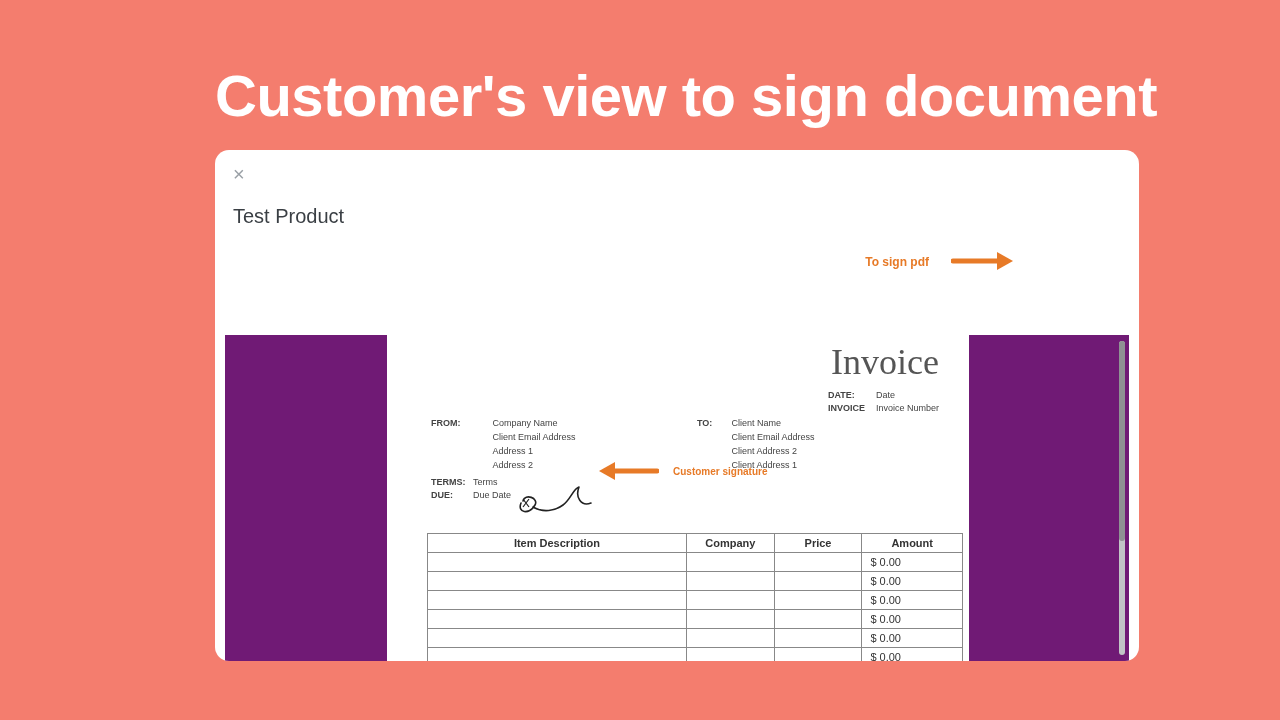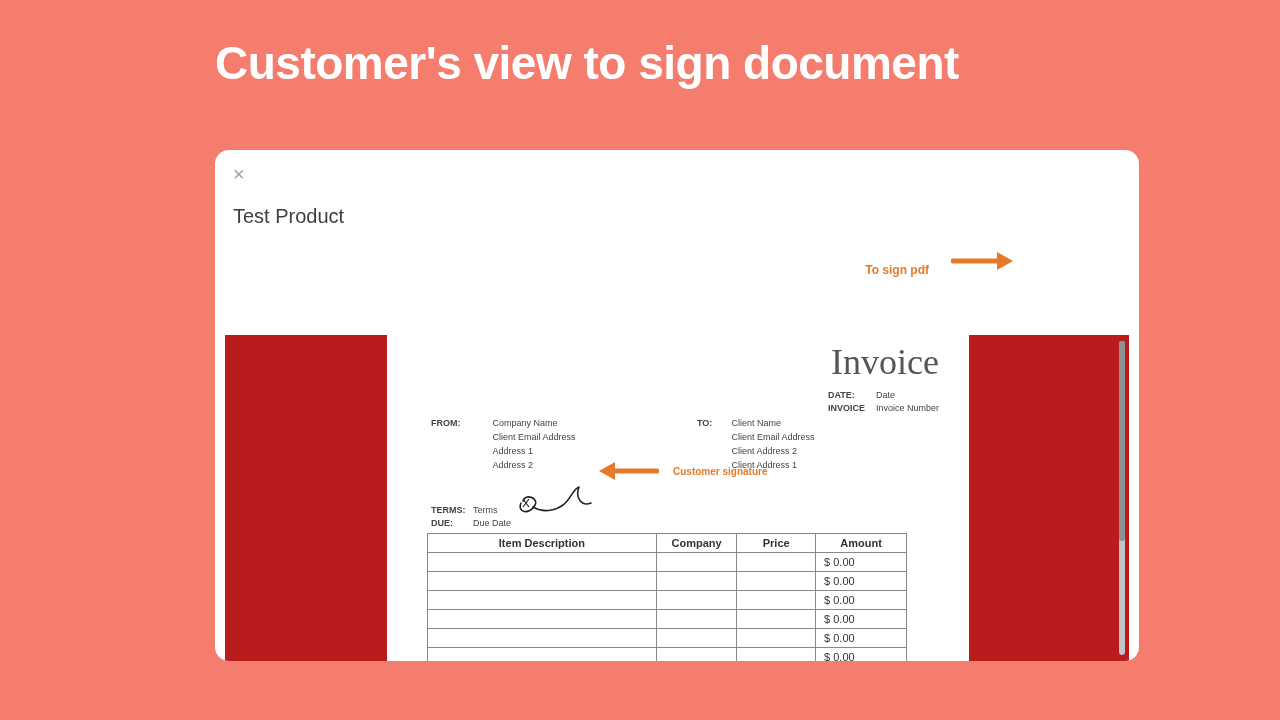--- a/index.html
+++ b/index.html
@@ -5,24 +5,24 @@
   * { box-sizing: border-box; margin: 0; padding: 0; }
   html, body { width: 1280px; height: 720px; }
   body {
     background: #f47d6e;
     font-family: -apple-system, BlinkMacSystemFont, "Segoe UI", Arial, sans-serif;
     overflow: hidden;
     position: relative;
   }
   .page-title {
     position: absolute;
-    top: 36px;
+    top: 62px;
     left: 215px;
     color: #fff;
-    font-size: 46px;
+    font-size: 58px;
     font-weight: 700;
     letter-spacing: -0.5px;
   }
   .card {
     position: absolute;
     top: 150px;
     left: 215px;
     width: 924px;
     height: 511px;
     background: #fff;
@@ -64,36 +64,35 @@
     font-size: 13px;
     cursor: pointer;
   }
   .annot-to-sign {
     position: absolute;
     top: 105px;
     right: 210px;
     color: #e77a27;
     font-weight: 700;
     font-size: 12px;
-    margin-top: 8px;
   }
   .arrow1 {
     position: absolute;
     top: 98px;
     right: 126px;
     width: 62px;
     height: 26px;
   }
   .doc-viewport {
     position: absolute;
     top: 185px;
     left: 10px;
     right: 10px;
     bottom: 0;
-    background: #b91c1c;
+    background: #701a75;
     overflow: hidden;
   }
   .doc-scroll {
     position: absolute;
     top: 6px;
     right: 4px;
     width: 6px;
     bottom: 6px;
     background: #c2c4c6;
     border-radius: 3px;
@@ -148,21 +147,21 @@
     position: absolute;
     top: 82px;
     left: 310px;
     font-size: 9px;
     line-height: 1.55;
   }
   .to-block .lab { font-weight: 700; display:inline-block; width:32px; vertical-align: top; }
   .to-block .body { display:inline-block; vertical-align: top; }
   .terms-block {
     position: absolute;
-    top: 169px;
+    top: 141px;
     left: 44px;
     font-size: 9px;
     line-height: 1.4;
   }
   .terms-block .lab { font-weight: 700; display:inline-block; width:42px; vertical-align: top; }
   .signature {
     position: absolute;
     top: 148px;
     left: 128px;
     width: 88px;
@@ -180,21 +179,21 @@
     position: absolute;
     top: 124px;
     left: 210px;
     width: 62px;
     height: 24px;
   }
   .inv-table {
     position: absolute;
     top: 198px;
     left: 40px;
-    width: 480px;
+    width: 536px;
     border-collapse: collapse;
     font-size: 11px;
     color: #333;
   }
   .inv-table th, .inv-table td {
     border: 1px solid #888;
     padding: 3px 6px;
     text-align: center;
   }
   .inv-table th { font-weight: 700; background:#fff; }

